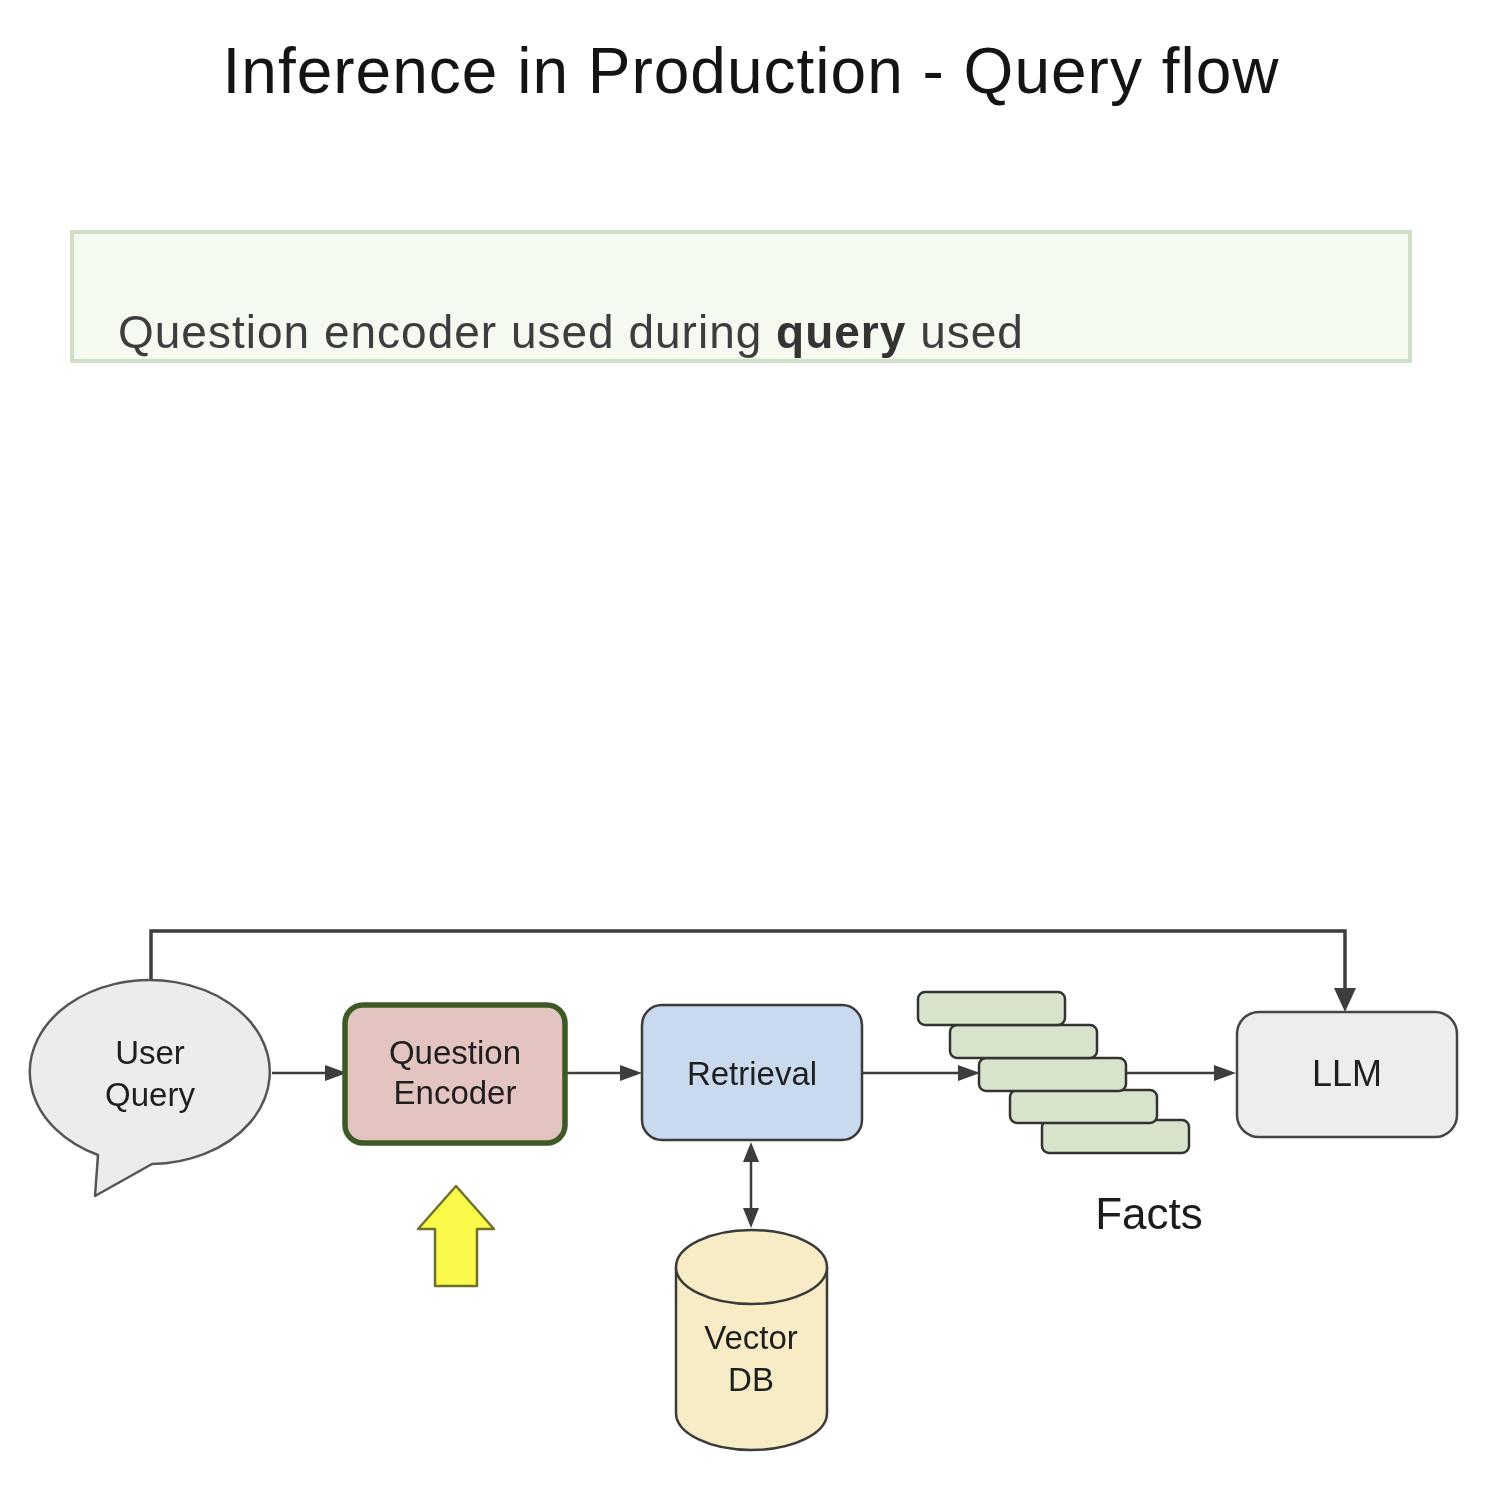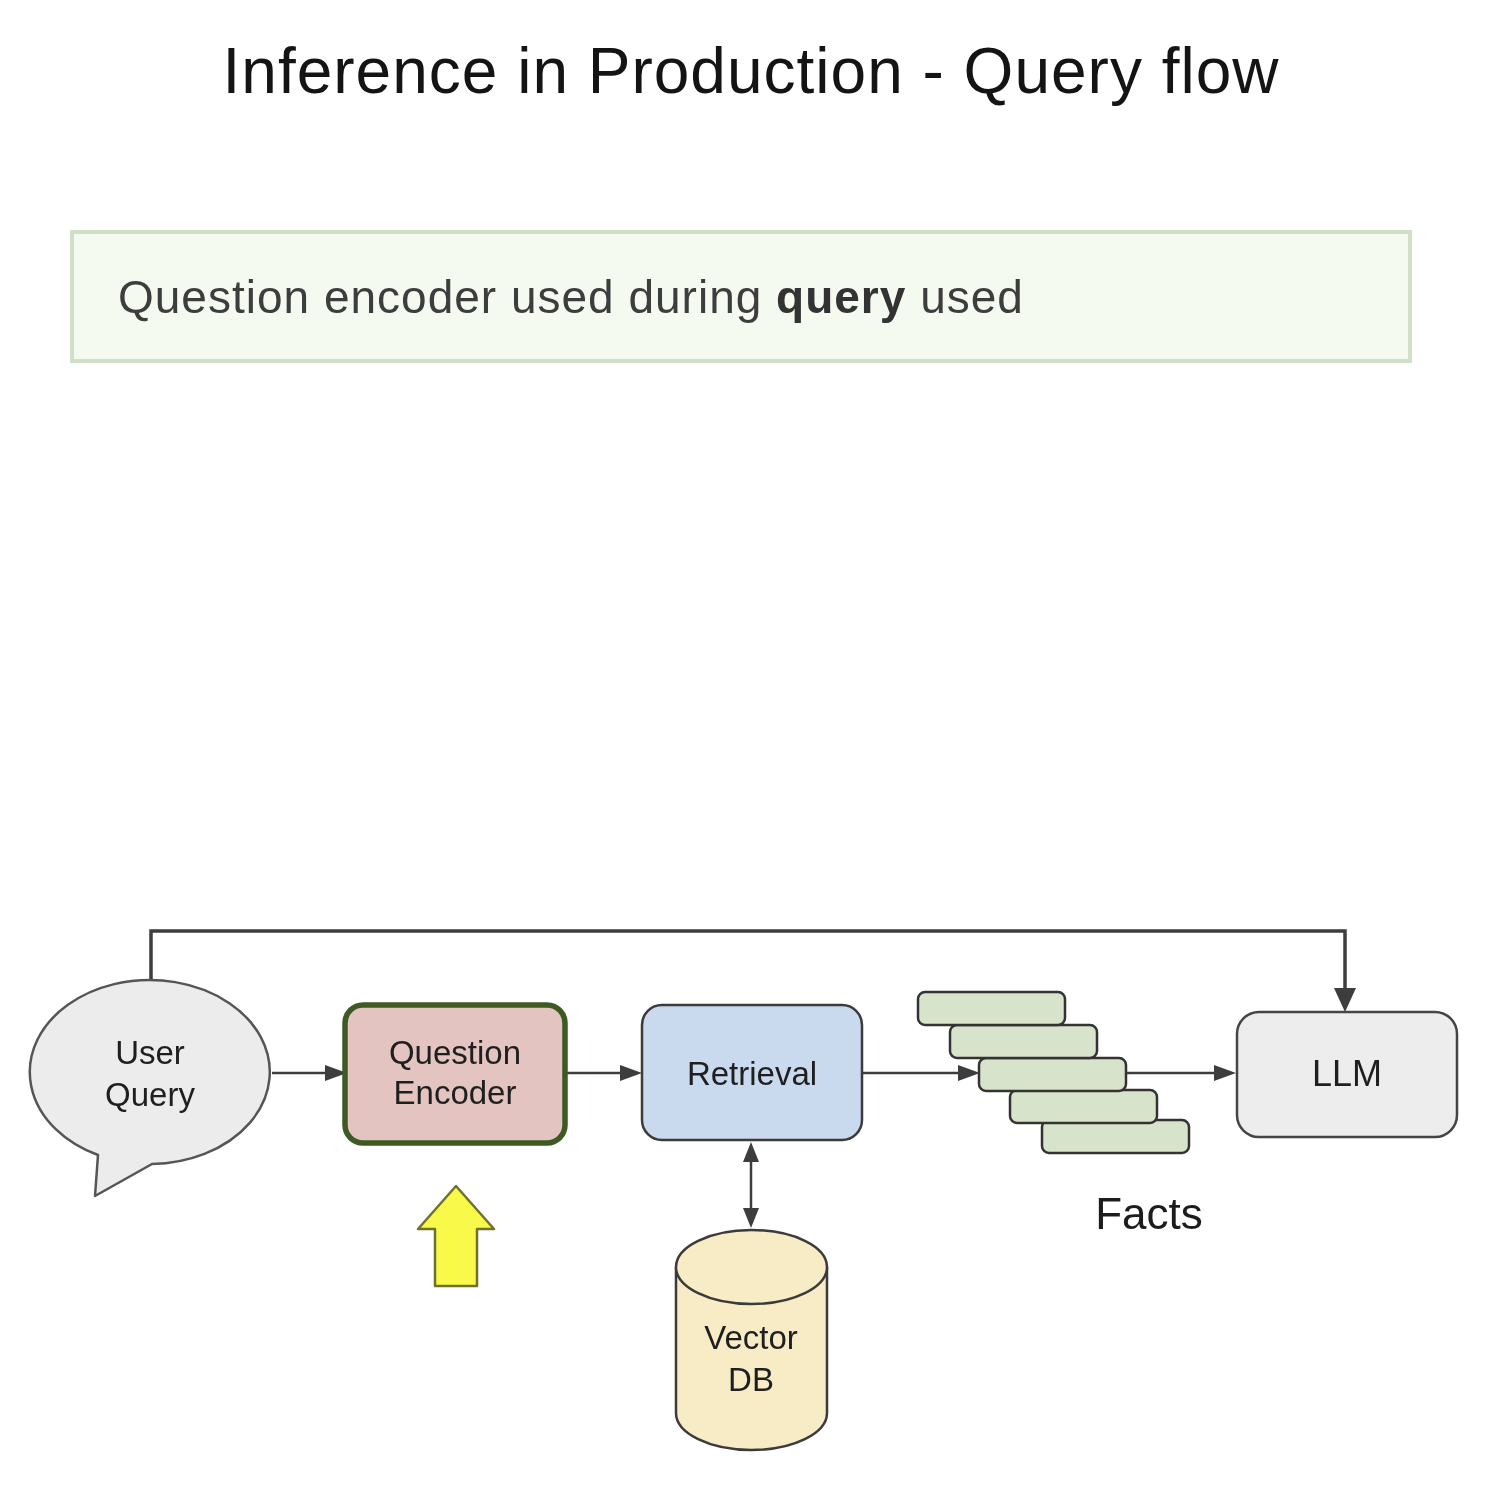--- a/index.html
+++ b/index.html
@@ -25,21 +25,21 @@
   .callout {
     position: absolute;
     left: 70px;
     top: 230px;
     width: 1342px;
     height: 133px;
     box-sizing: border-box;
     background: #f5faf0;
     border: 4px solid #d1dfc8;
     display: flex;
-    align-items: center;
+    align-items: flex-end;
     padding-left: 44px;
     font-size: 46px;
     letter-spacing: 1px;
     color: #3d3d3d;
     white-space: pre;
   }
   .callout .bold { font-weight: 700; color: #333333; }
   svg.diagram { position: absolute; left: 0; top: 0; }
   svg.diagram text {
     font-family: "Liberation Sans", sans-serif;

